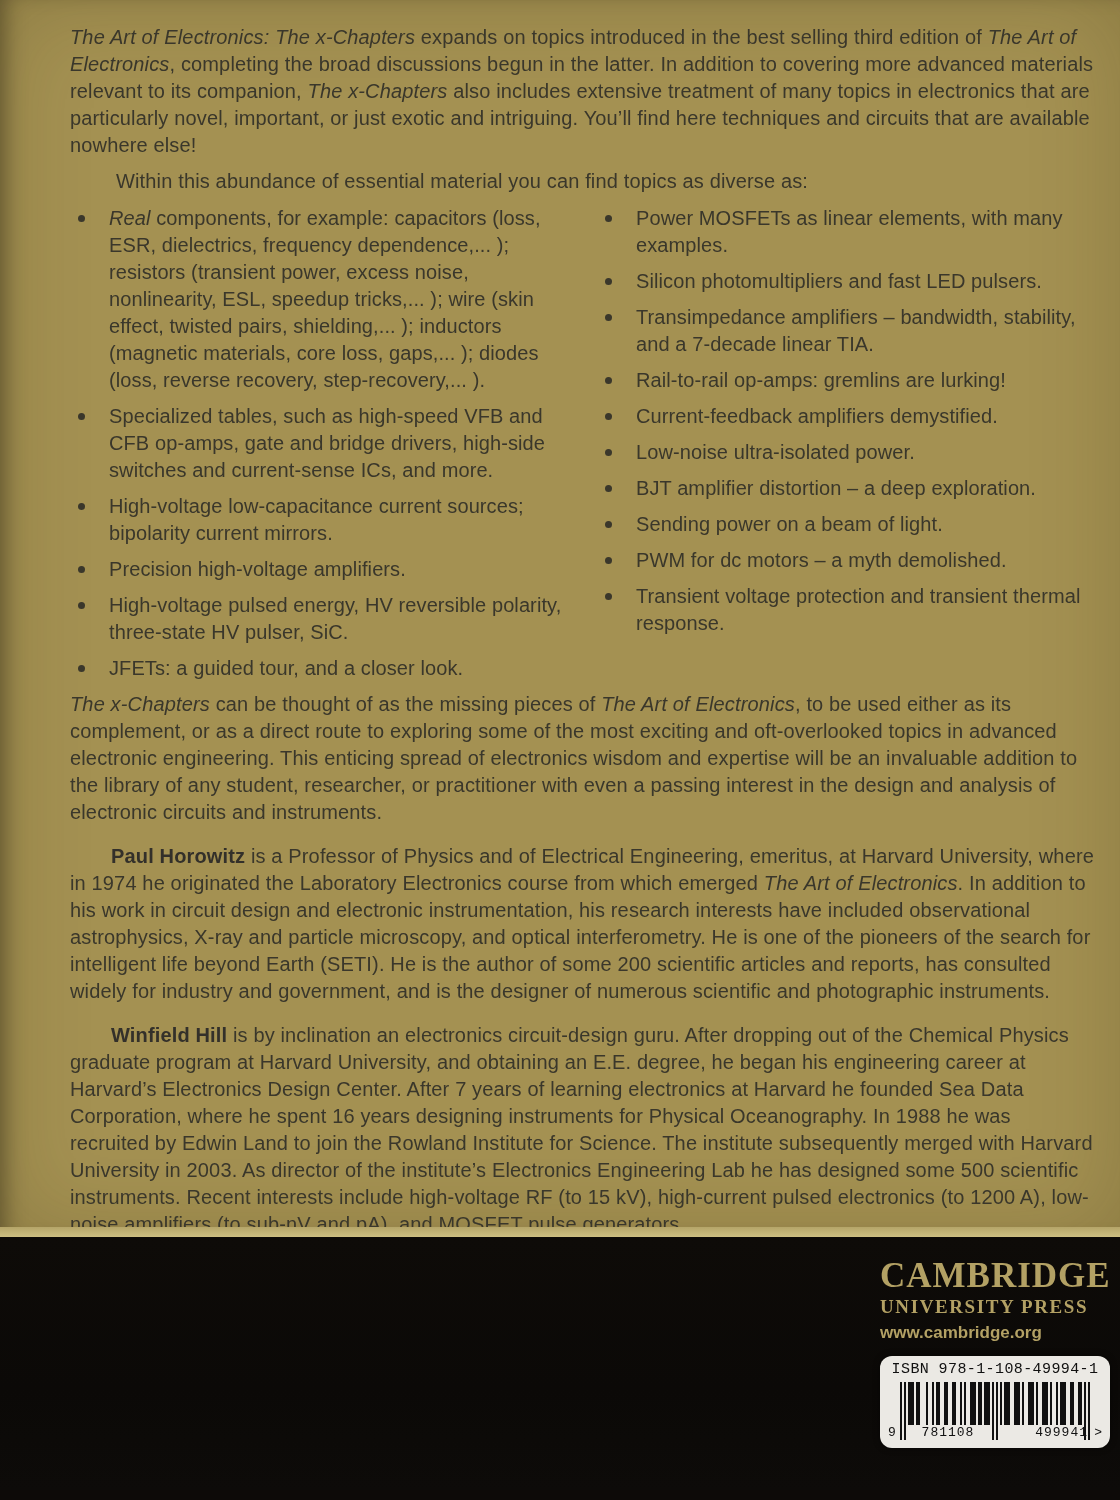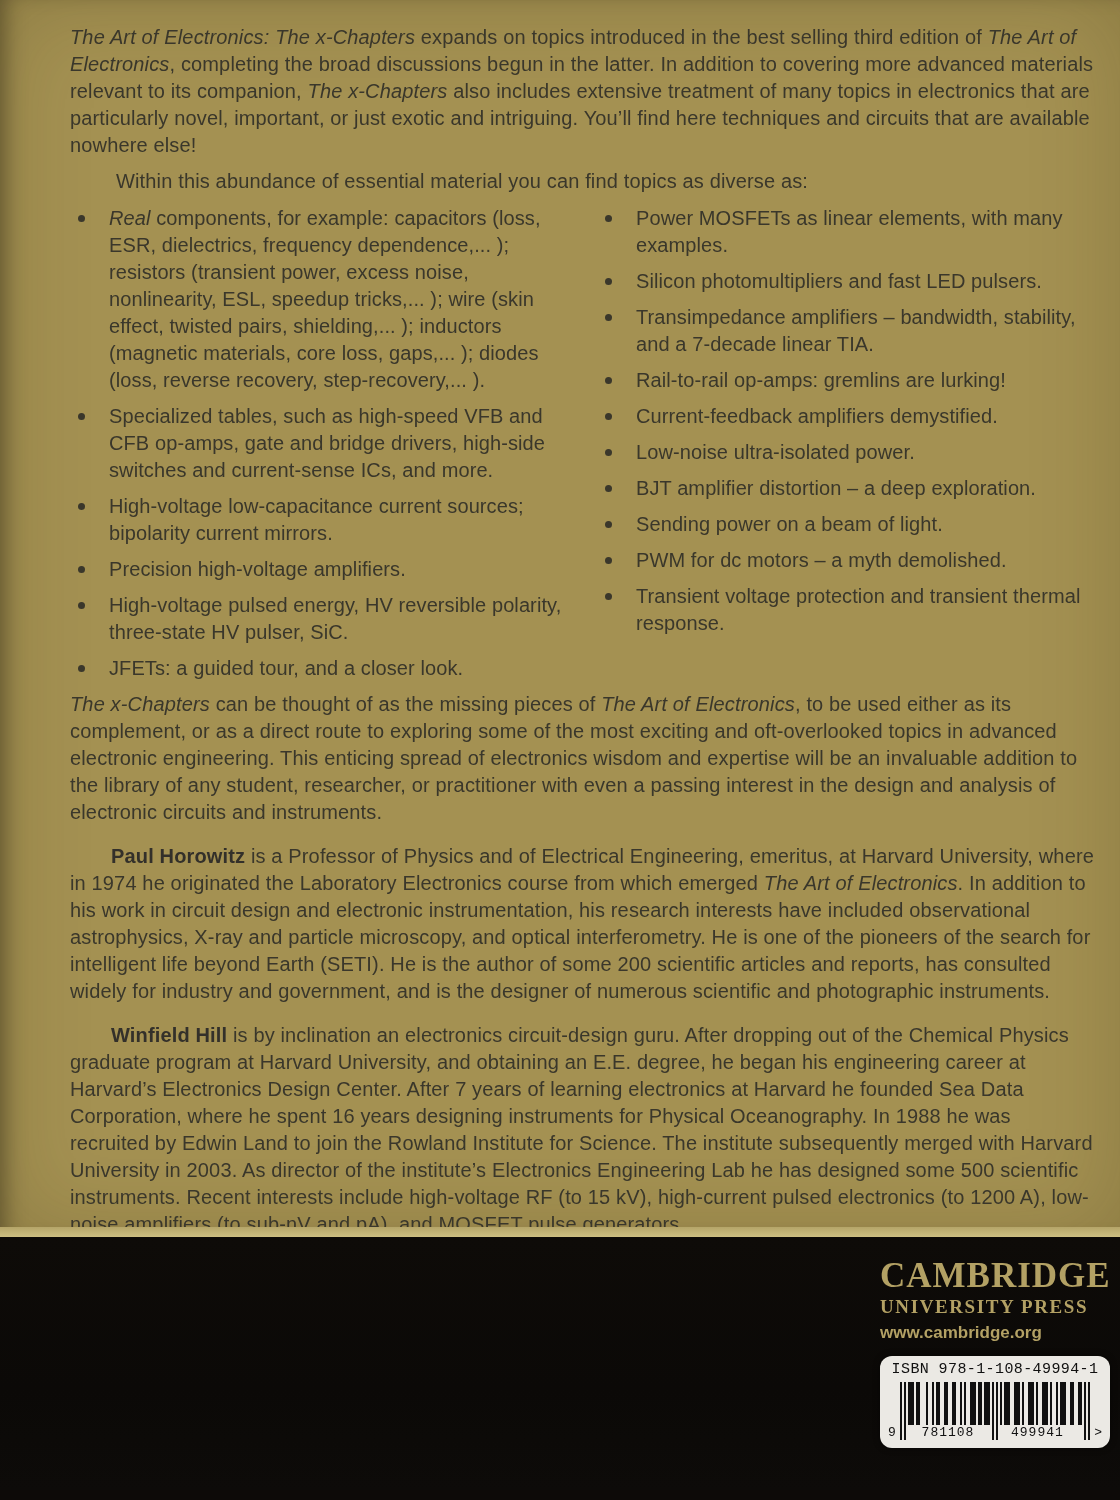--- a/index.html
+++ b/index.html
@@ -124,21 +124,21 @@
     position: absolute;
     font-family: "Liberation Mono", monospace;
     font-size: 13px;
     color: #111;
     top: 43px;
     line-height: 15px;
     white-space: nowrap;
   }
   .bc-lead { left: -12px; }
   .bc-left { left: 6px; width: 84px; text-align: center; letter-spacing: 1px; }
-  .bc-right { left: 111px; width: 84px; text-align: left; letter-spacing: 1px; }
+  .bc-right { left: 104px; width: 84px; text-align: right; letter-spacing: 1px; }
   .bc-trail { right: -12px; }
 </style>
 </head>
 <body>
 
 <div class="cover">
   <div class="cover-top">
     <div class="content">
 
       <p class="para"><span class="it">The Art of Electronics: The x-Chapters</span><span> expands on topics introduced in the best selling third edition of </span><span class="it">The Art of</span><span> </span><span class="it">Electronics</span><span>, completing the broad discussions begun in the latter. In addition to covering more advanced materials relevant to its companion, </span><span class="it">The x-Chapters</span><span> also includes extensive treatment of many topics in electronics that are particularly novel, important, or just exotic and intriguing. You’ll find here techniques and circuits that are available nowhere else!</span></p>

